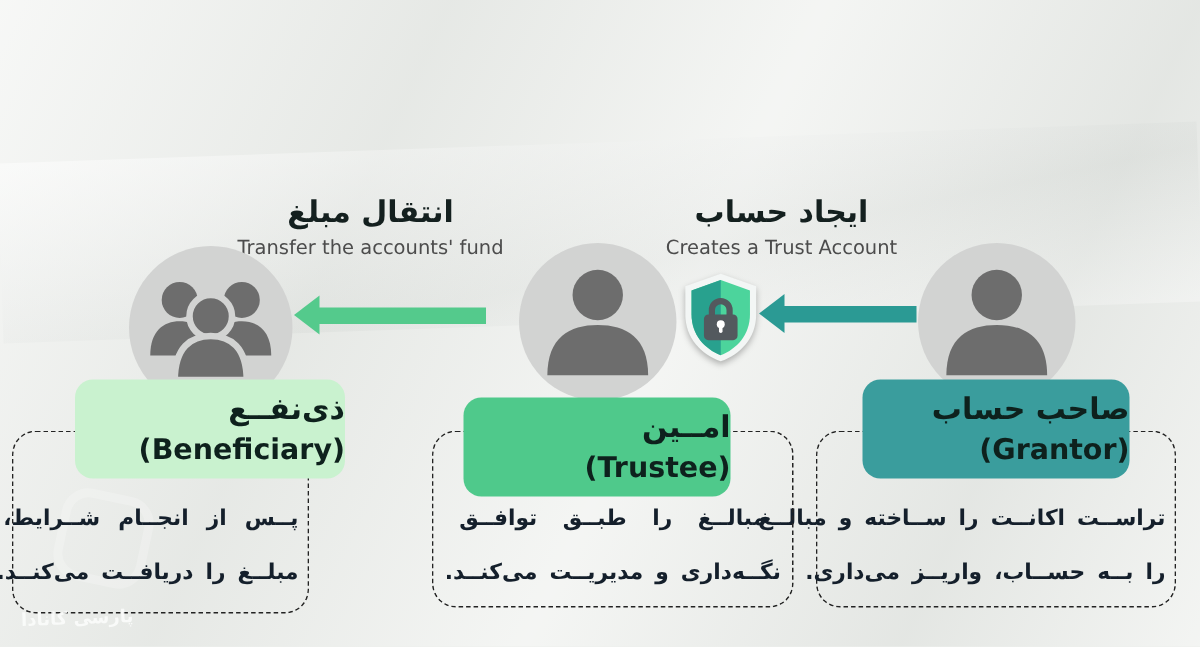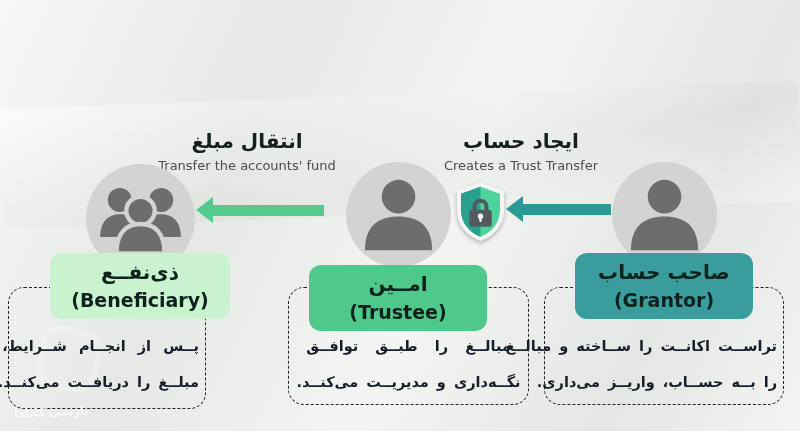--- a/index.html
+++ b/index.html
@@ -51,21 +51,21 @@
     border-top:13px solid transparent;border-bottom:13px solid transparent;border-left:0;}
   .arrow .shaft{position:absolute;left:16px;top:7.5px;height:11px;}
   .arrow-create{left:506px;top:196px;width:106px;}
   .arrow-create .head{border-right:17px solid var(--teal-arrow);}
   .arrow-create .shaft{width:89px;background:var(--teal-arrow);}
   .arrow-transfer{left:196px;top:197px;width:130px;}
   .arrow-transfer .head{border-right:17px solid var(--green-arrow);}
   .arrow-transfer .shaft{width:112px;background:var(--green-arrow);}
   
   .badge{position:absolute;height:66px;border-radius:12px;z-index:3;
-    display:flex;flex-direction:column;align-items:center;justify-content:center;
+    display:flex;flex-direction:column;align-items:flex-end;justify-content:center;
     color:#0e211d;font-weight:bold;text-align:center;line-height:1.45;}
   .badge .fa{font-size:20px;direction:rtl;}
   .badge .en{font-size:19px;}
   .badge-grantor{left:575px;top:253px;width:178px;background:var(--teal);}
   .badge-trustee{left:309px;top:253px;width:178px;background:var(--green);margin-top:12px;}
   .badge-beneficiary{left:50px;top:253px;width:180px;background:var(--light-green);}
   
   .desc-box{position:absolute;border:1.6px dashed #232323;border-radius:16px;z-index:1;}
   .box-grantor{left:544px;top:287px;width:240px;height:118px;}
   .box-trustee{left:288px;top:287px;width:241px;height:118px;}
@@ -83,21 +83,21 @@
 </head>
 <body>
 
 <div class="stage">
   <div class="crease"></div>
   <div class="wm-logo"></div>
 
 
   <div class="flow-label flow-create">
     <div class="fa">ایجاد حساب</div>
-    <div class="en">Creates a Trust Transfer</div>
+    <div class="en">Creates a Trust Account</div>
   </div>
   <div class="flow-label flow-transfer">
     <div class="fa">انتقال مبلغ</div>
     <div class="en">Transfer the accounts' fund</div>
   </div>
 
   <div class="avatar av-grantor">
     <svg viewBox="0 0 100 100">
       <circle cx="50" cy="33" r="16" style="fill:var(--icon-fg)"></circle>
       <path d="M18,84 C18,60 32,52 50,52 C68,52 82,60 82,84 Z" style="fill:var(--icon-fg)"></path>

